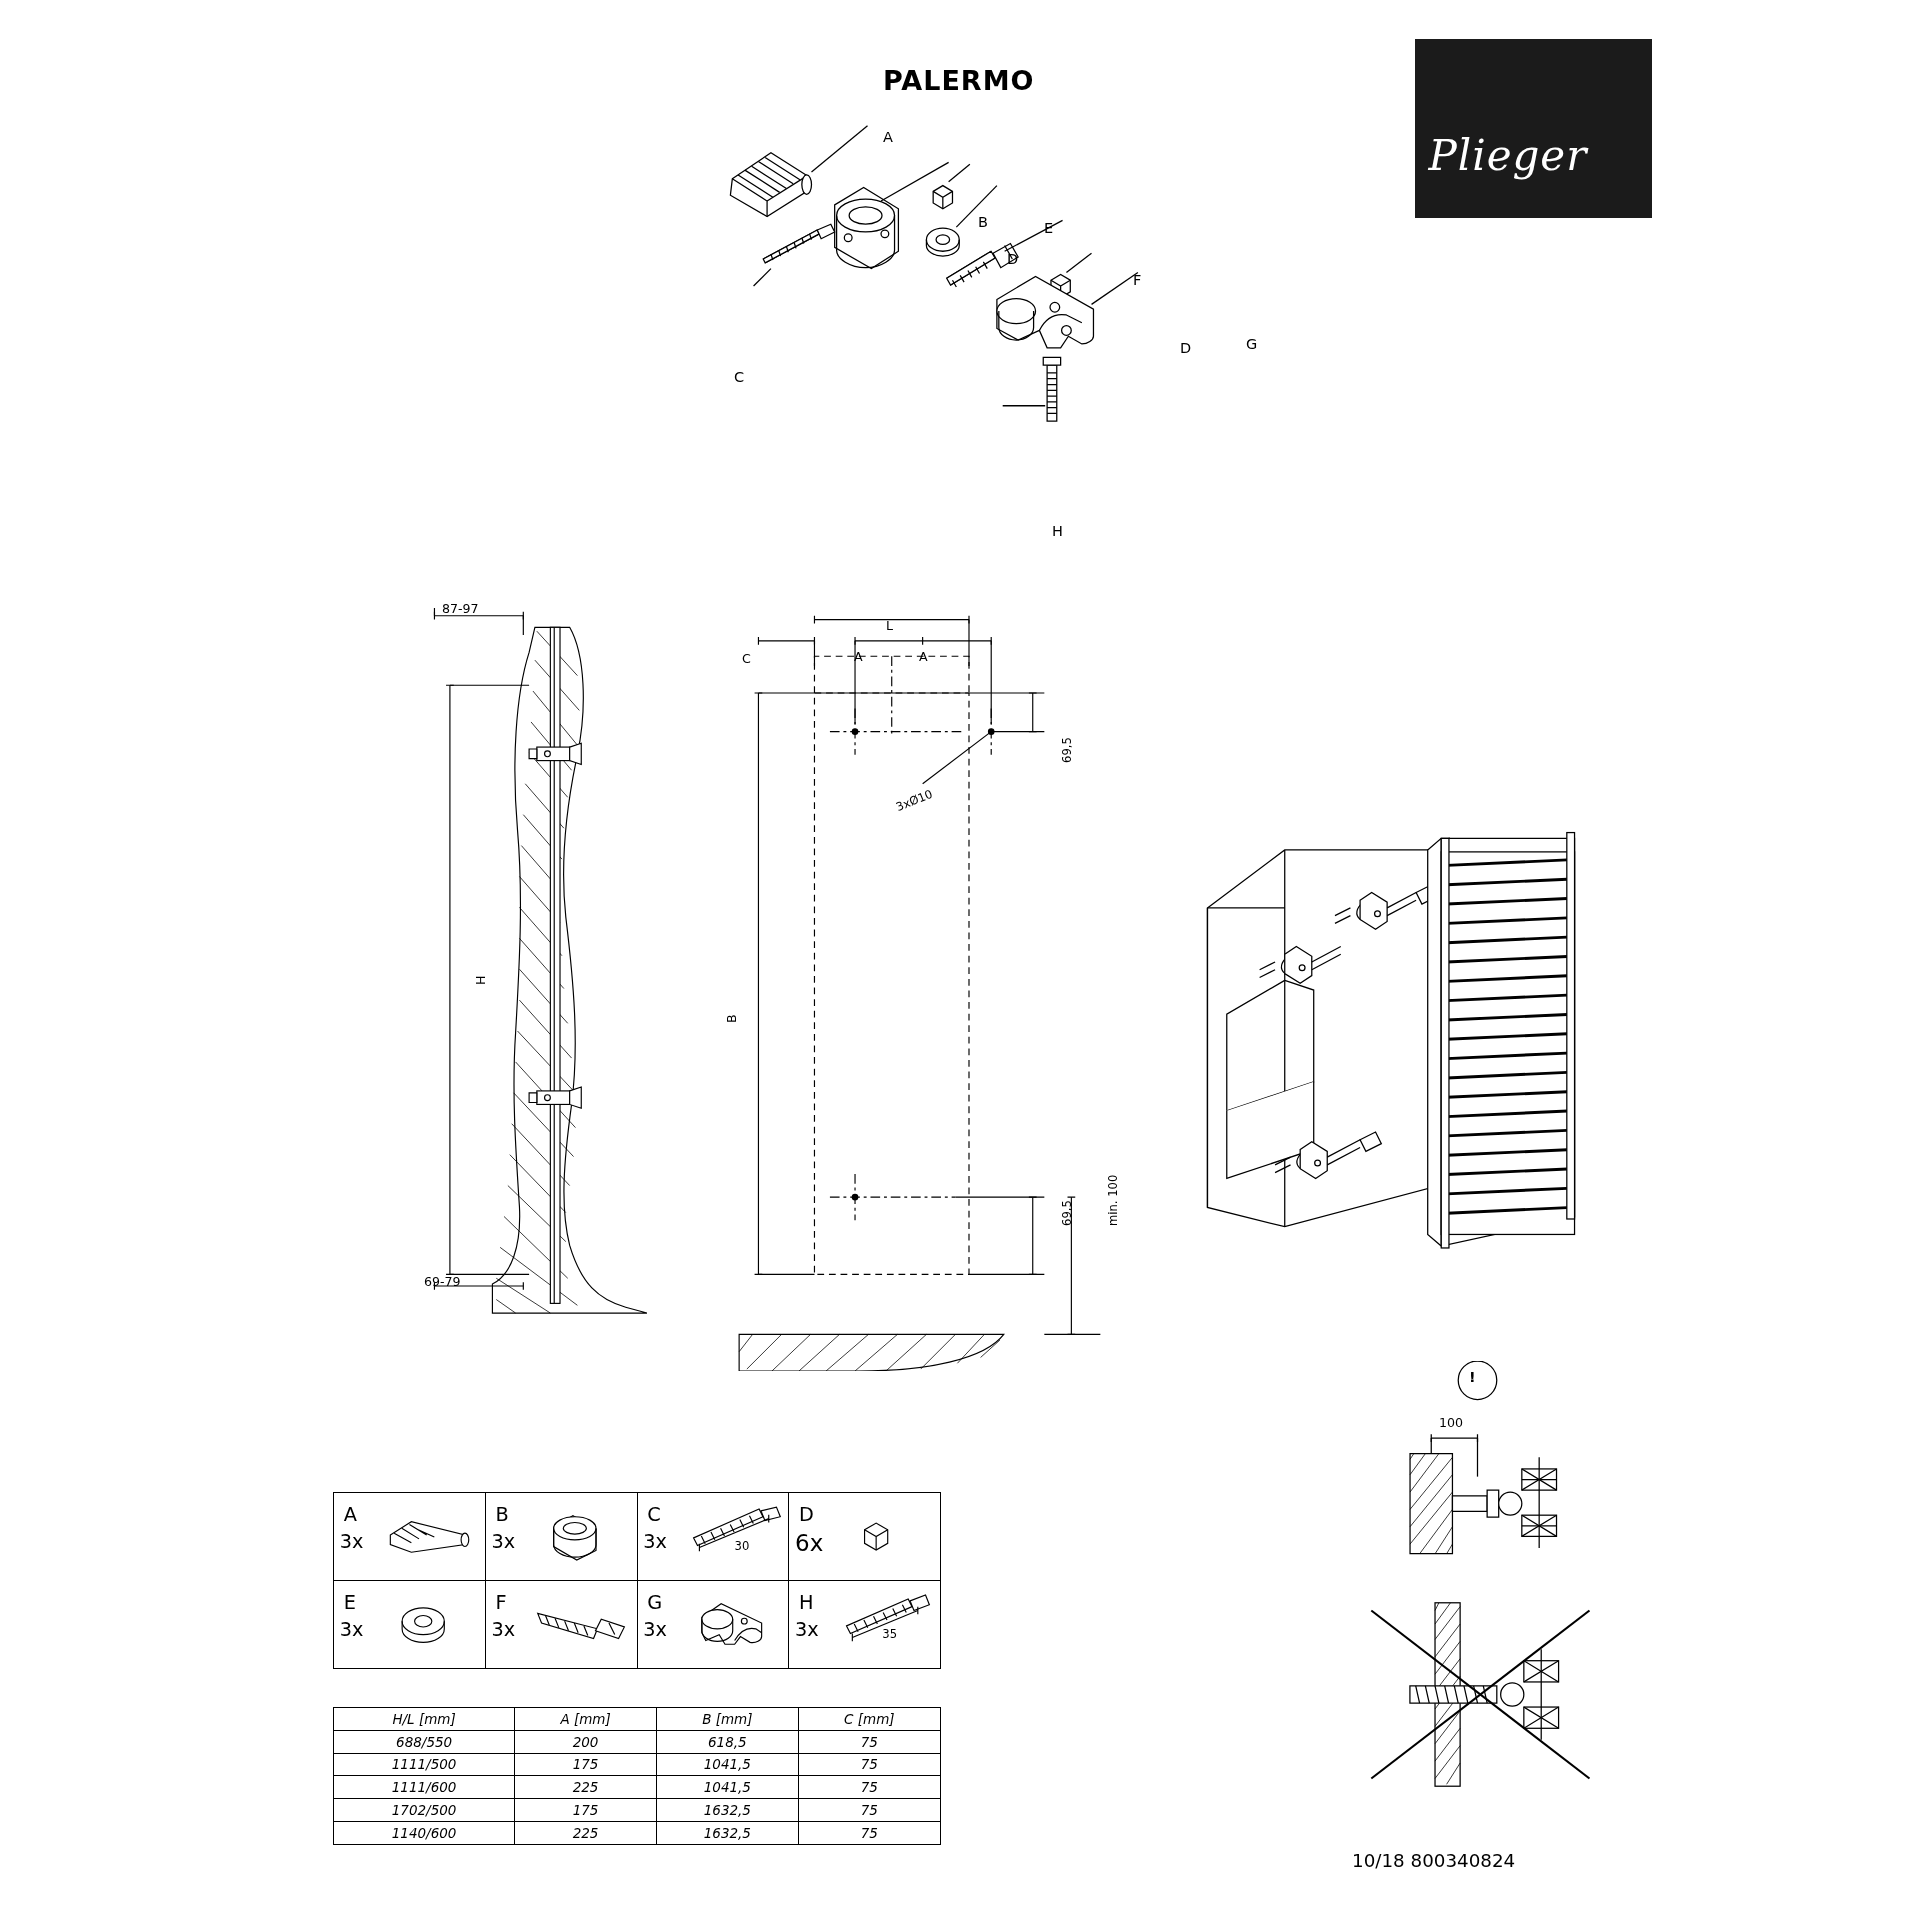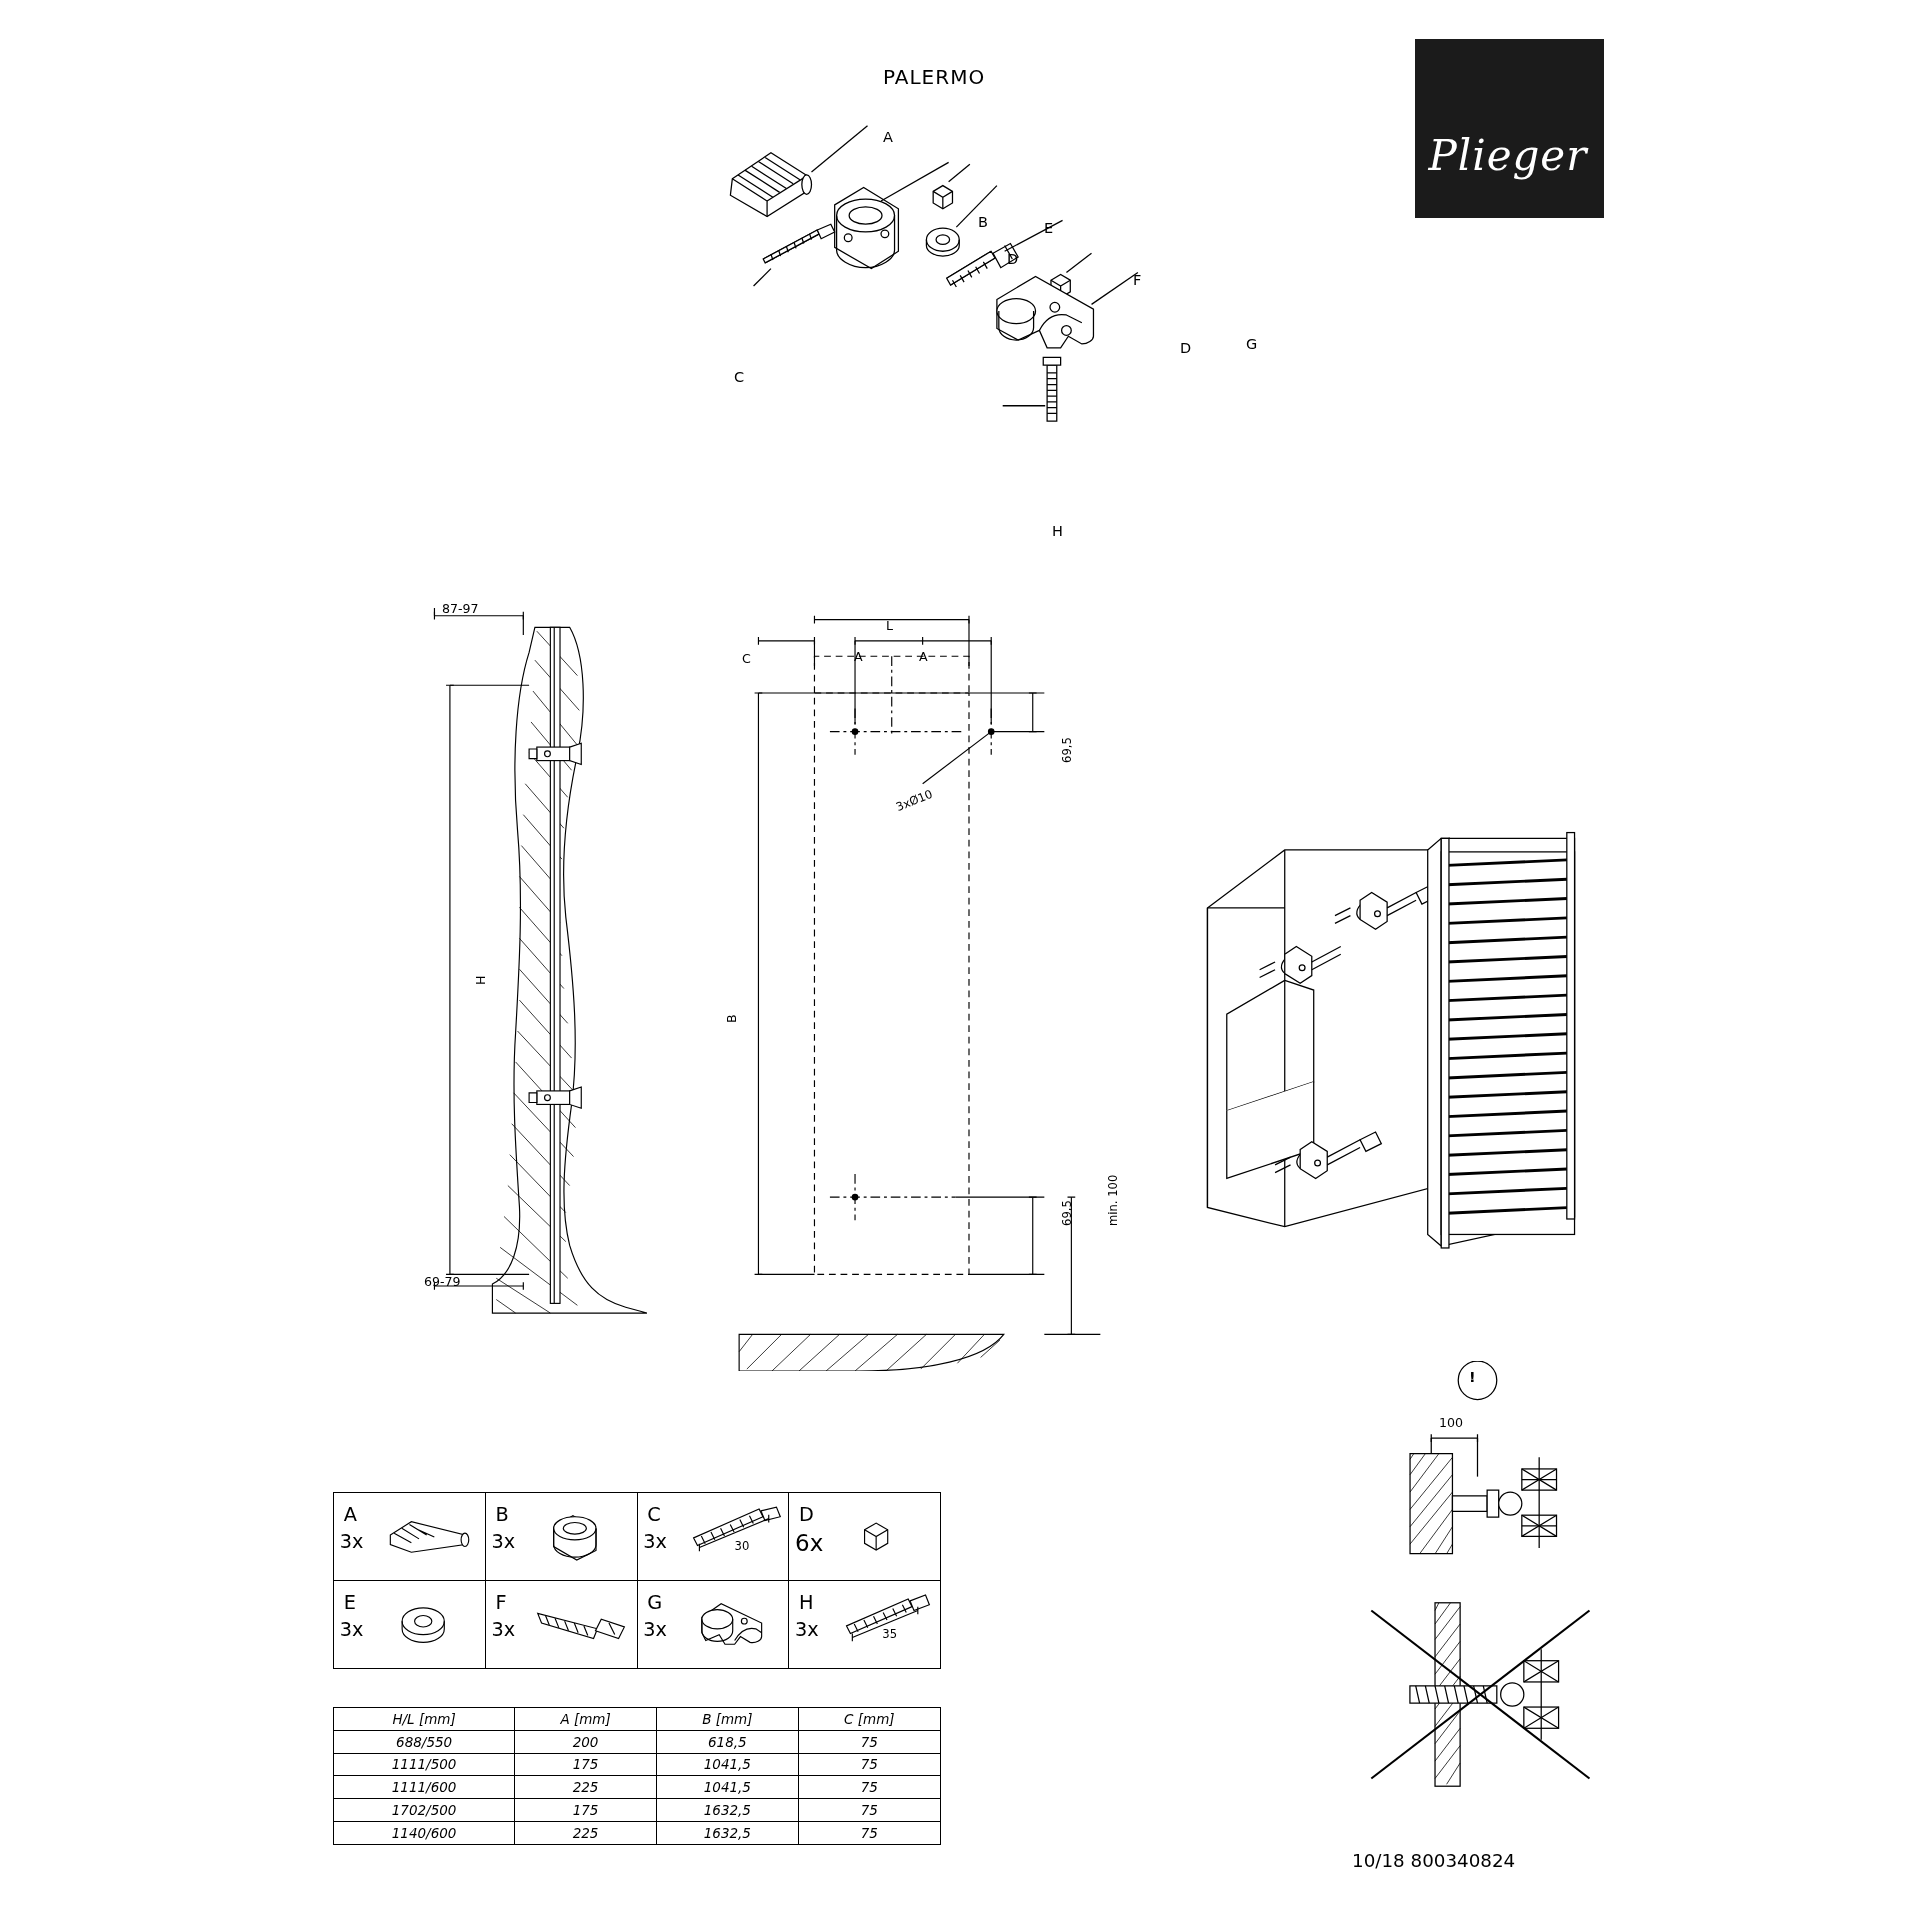--- a/index.html
+++ b/index.html
@@ -2,34 +2,34 @@
 <html><head>
 <meta charset="utf-8">
 <style>
   html,body{margin:0;padding:0;background:#ffffff;}
   body{width:1931px;height:1931px;position:relative;overflow:hidden;
        font-family:"DejaVu Sans","Liberation Sans",sans-serif;color:#000;}
   .abs{position:absolute;}
   .t{position:absolute;font-size:14.5px;white-space:nowrap;}
   .t.sm{font-size:12.6px;}
   .t.xs{font-size:11.6px;}
-  .title{font-size:20px;letter-spacing:1px;}
+  .title{font-size:27px;letter-spacing:1px;font-weight:bold;}
   .rot{transform-origin:0 0;}
   svg{display:block;}
   table{border-collapse:collapse;}
   .partsTable td{border:1px solid #000;padding:0;vertical-align:middle;}
   .dimTable td,.dimTable th{border:1px solid #000;font-size:13.5px;text-align:center;
        padding:2.9px 0;font-weight:normal;font-style:italic;}
 </style>
 </head>
 <body>
 
 <div class="t title" style="left:883px;top:65px;">PALERMO</div>
 
-<div class="abs" style="left:1415px;top:39px;width:189px;height:179px;background:#1b1b1b;">
+<div class="abs" style="left:1415px;top:39px;width:189px;height:179px;background:#1b1b1b;padding-left:48px;">
   <div class="t" style="left:13.5px;top:92px;color:#fff;font-family:'DejaVu Serif','Liberation Serif',serif;font-style:italic;font-size:42px;letter-spacing:1px;">Plieger</div>
 </div>
 
 <svg class="abs" style="left:657px;top:116px;" width="618" height="425" viewBox="0 0 640 440">
   <g fill="none" stroke="#000" stroke-width="1.3">
 
     <g>
       <path d="M78 65 L118 38 L156 62 L152 80 L114 104 L76 82 Z" fill="#fff"></path>
       <path d="M78 65 L114 88 L114 104"></path>
       <path d="M114 88 L152 64"></path>

